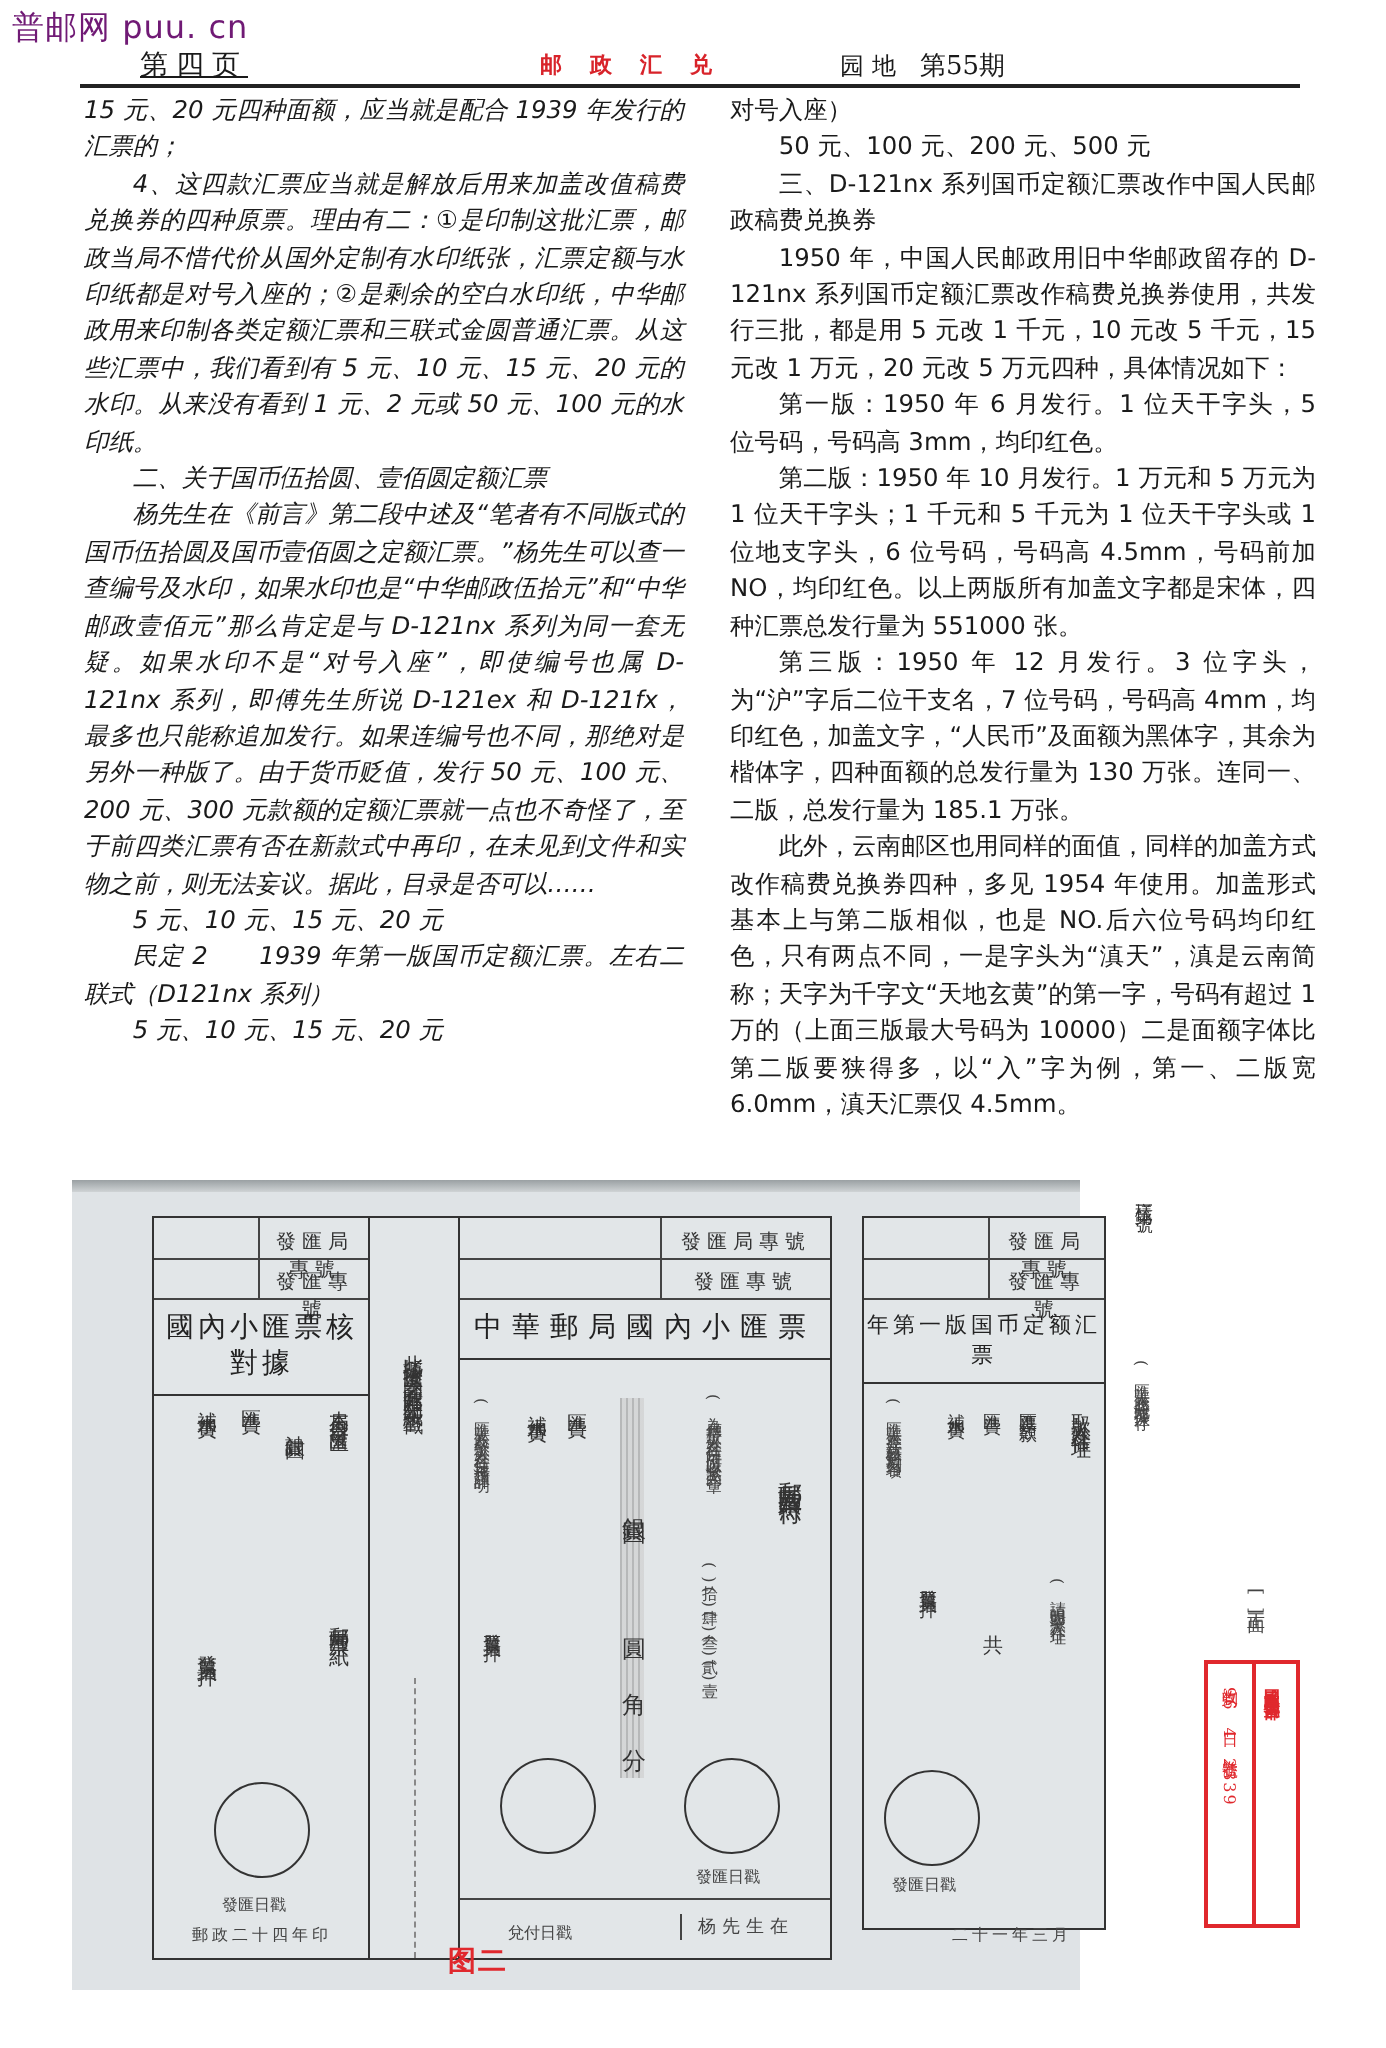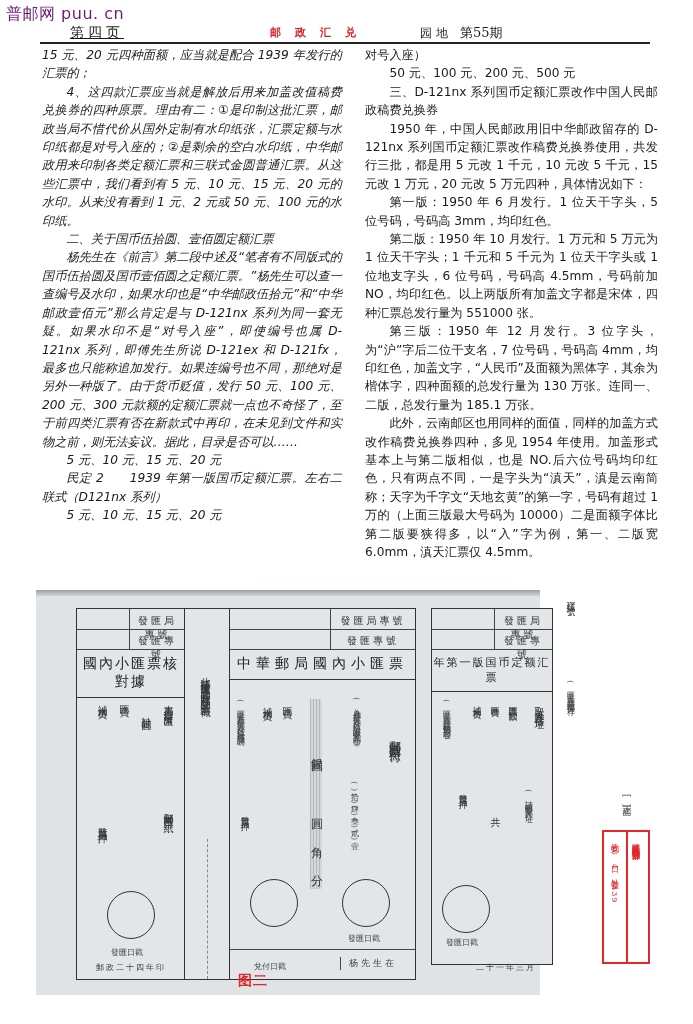--- a/index.html
+++ b/index.html
@@ -17,21 +17,21 @@
   .fig{position:absolute;left:36px;top:590px;width:504px;height:405px;background:#dfe3e6;}
   .fig .topedge{position:absolute;left:0;top:0;right:0;height:6px;background:linear-gradient(#9aa0a3,#cfd3d5);}
   .panel{position:absolute;border:1.5px solid #333;background:#e2e6e8;}
   .hrow{position:absolute;left:0;right:0;border-bottom:1px solid #444;font-size:10px;font-family:"DejaVu Serif",serif;letter-spacing:3px;color:#333;}
   .hcell{position:absolute;top:0;bottom:0;border-left:1px solid #444;padding:5px 6px;box-sizing:border-box;text-align:center;}
   .title-row{position:absolute;left:0;right:0;border-bottom:1.5px solid #333;font-family:"DejaVu Serif",serif;font-size:14px;letter-spacing:5px;text-align:center;color:#222;padding:6px 0;}
   .vt{position:absolute;writing-mode:vertical-rl;font-family:"DejaVu Serif",serif;color:#333;letter-spacing:2px;}
   .circle{position:absolute;width:46px;height:46px;border:1.2px solid #333;border-radius:50%;}
   .small{font-size:8px;color:#444;}
   .stamp{position:absolute;border:2px solid #e0282d;color:#e0282d;}
-  .caption{position:absolute;left:238px;top:972px;color:#e0282d;font-size:14px;font-weight:bold;letter-spacing:1px;}
+  .caption{position:absolute;left:224px;top:972px;color:#e0282d;font-size:14px;font-weight:bold;letter-spacing:1px;}
   .dash{position:absolute;border-left:1px dashed #888;}
 </style>
 </head>
 <body>
 
 <div class="site">普邮网 puu. cn</div>
 
 <div class="hdr">
   <span class="pg">第四页</span>
   <span class="mag">邮政汇兑</span>

